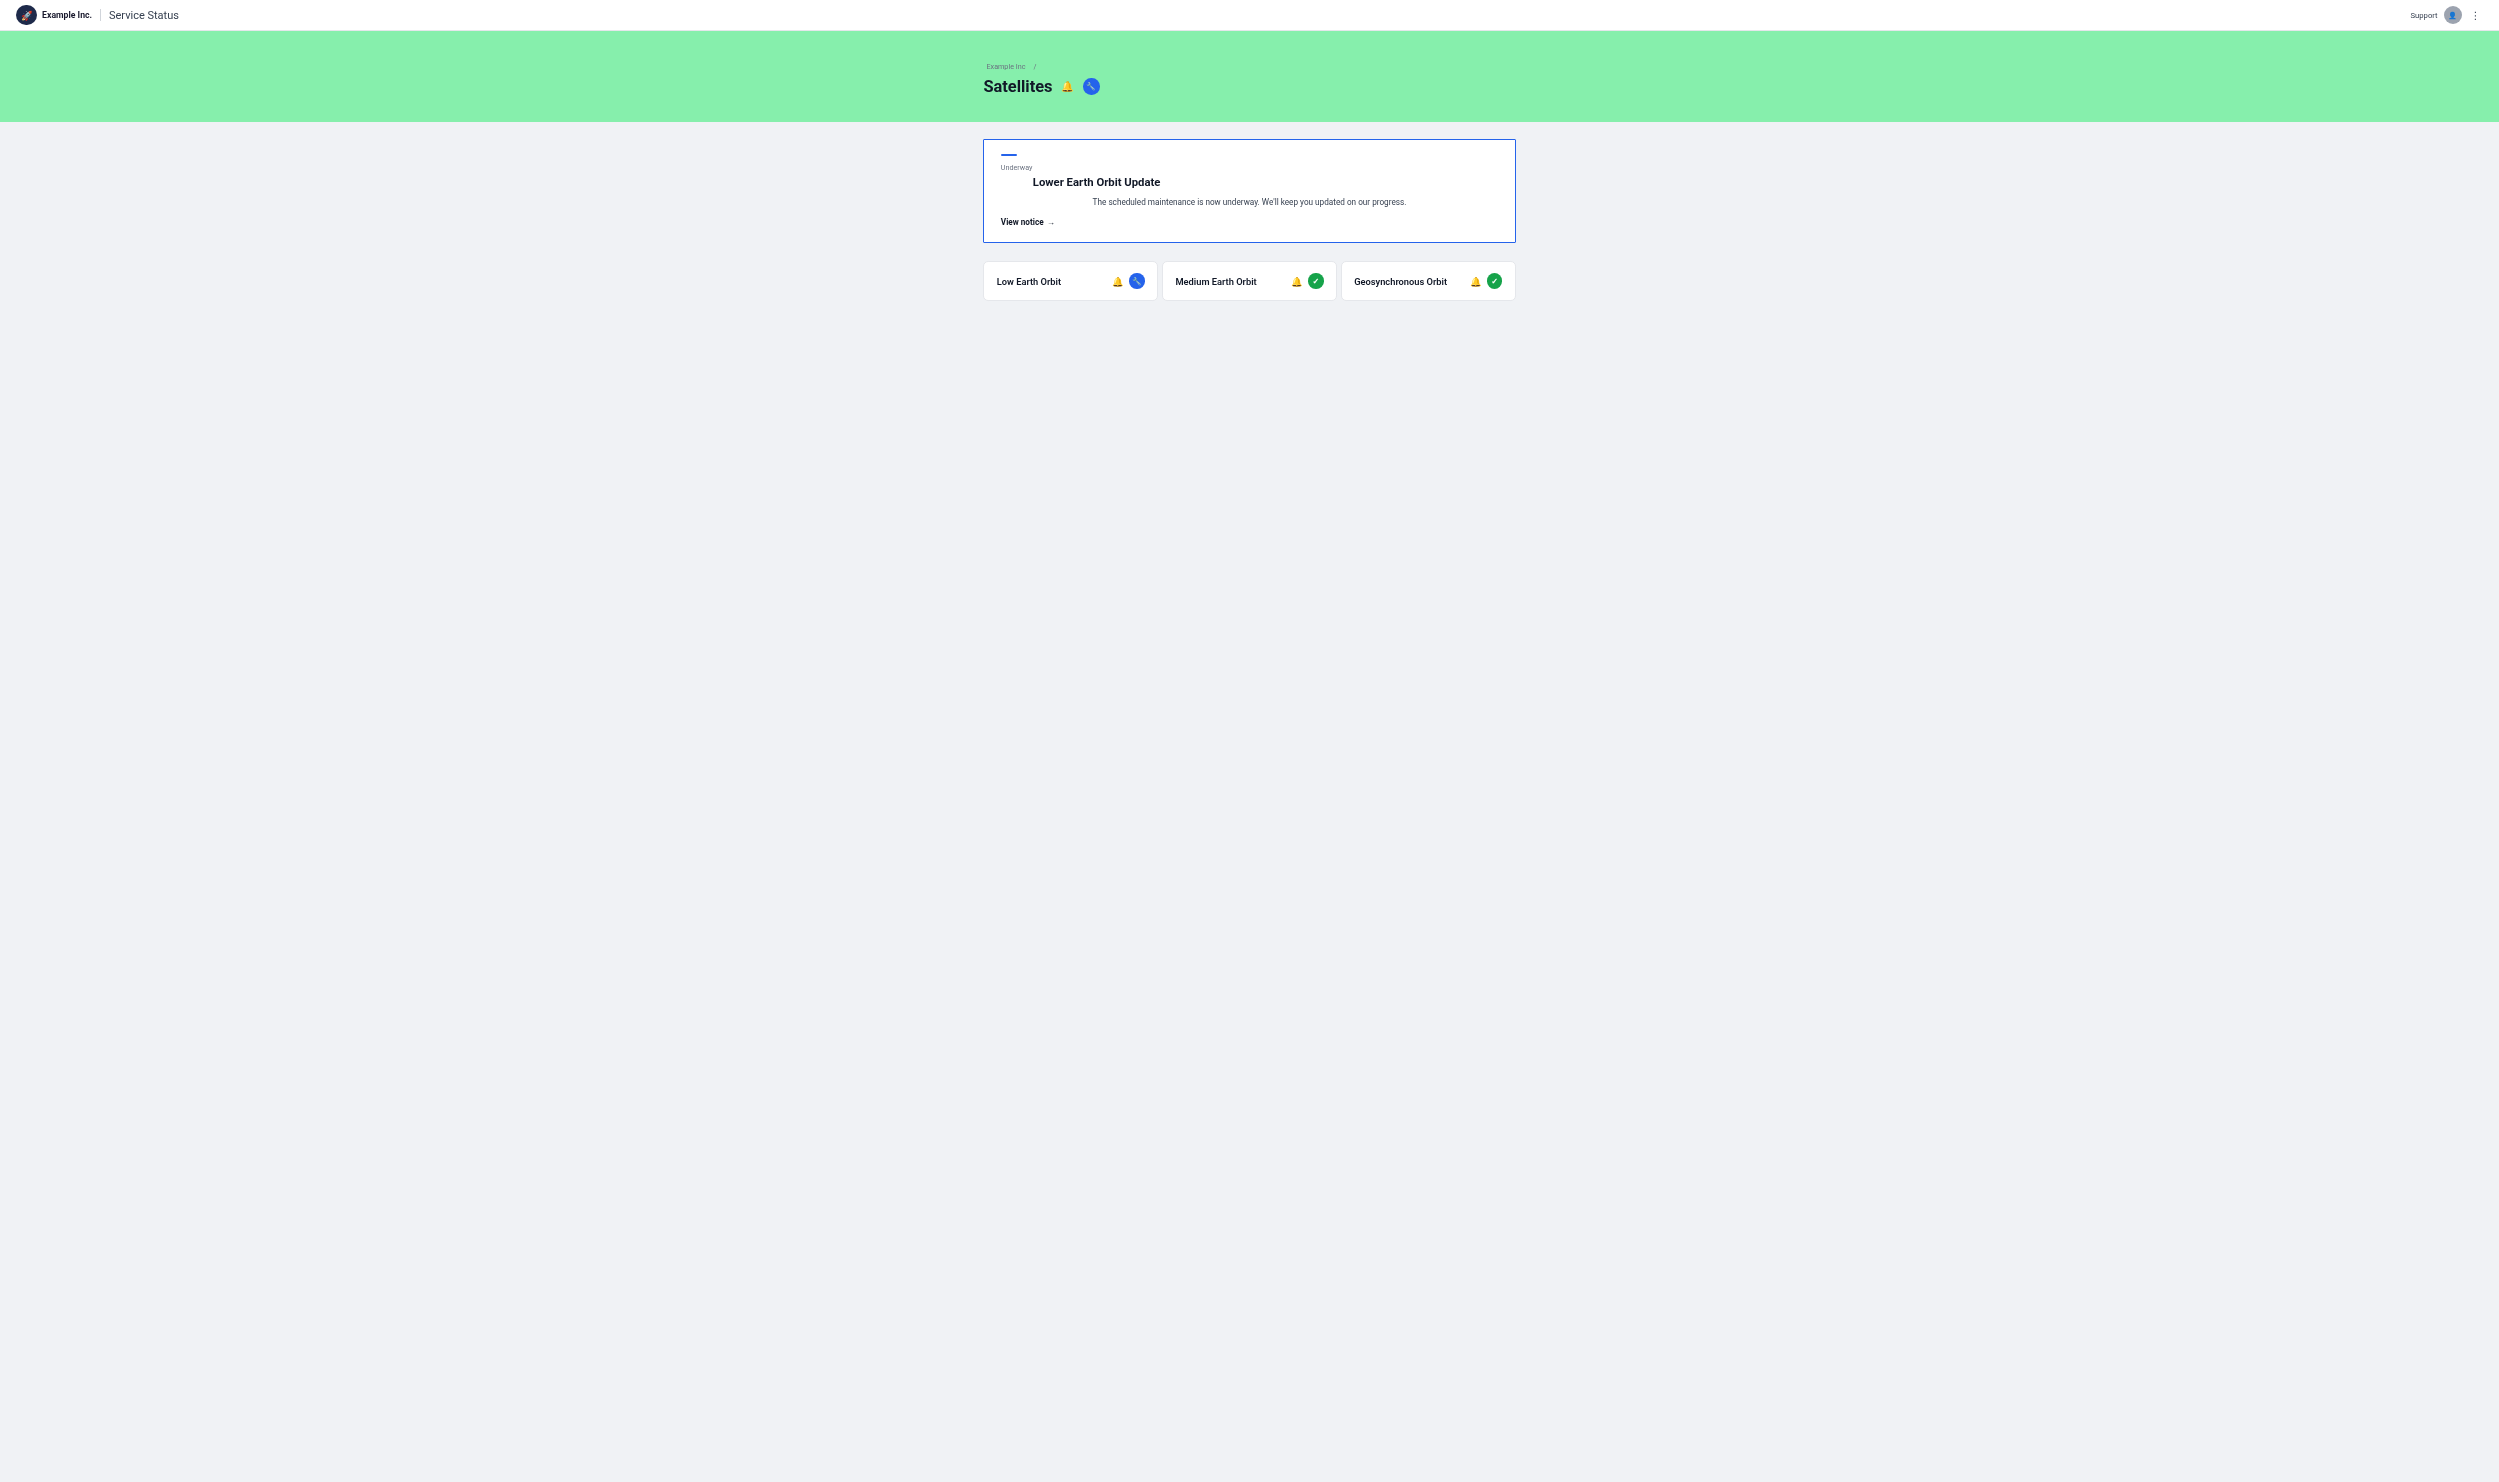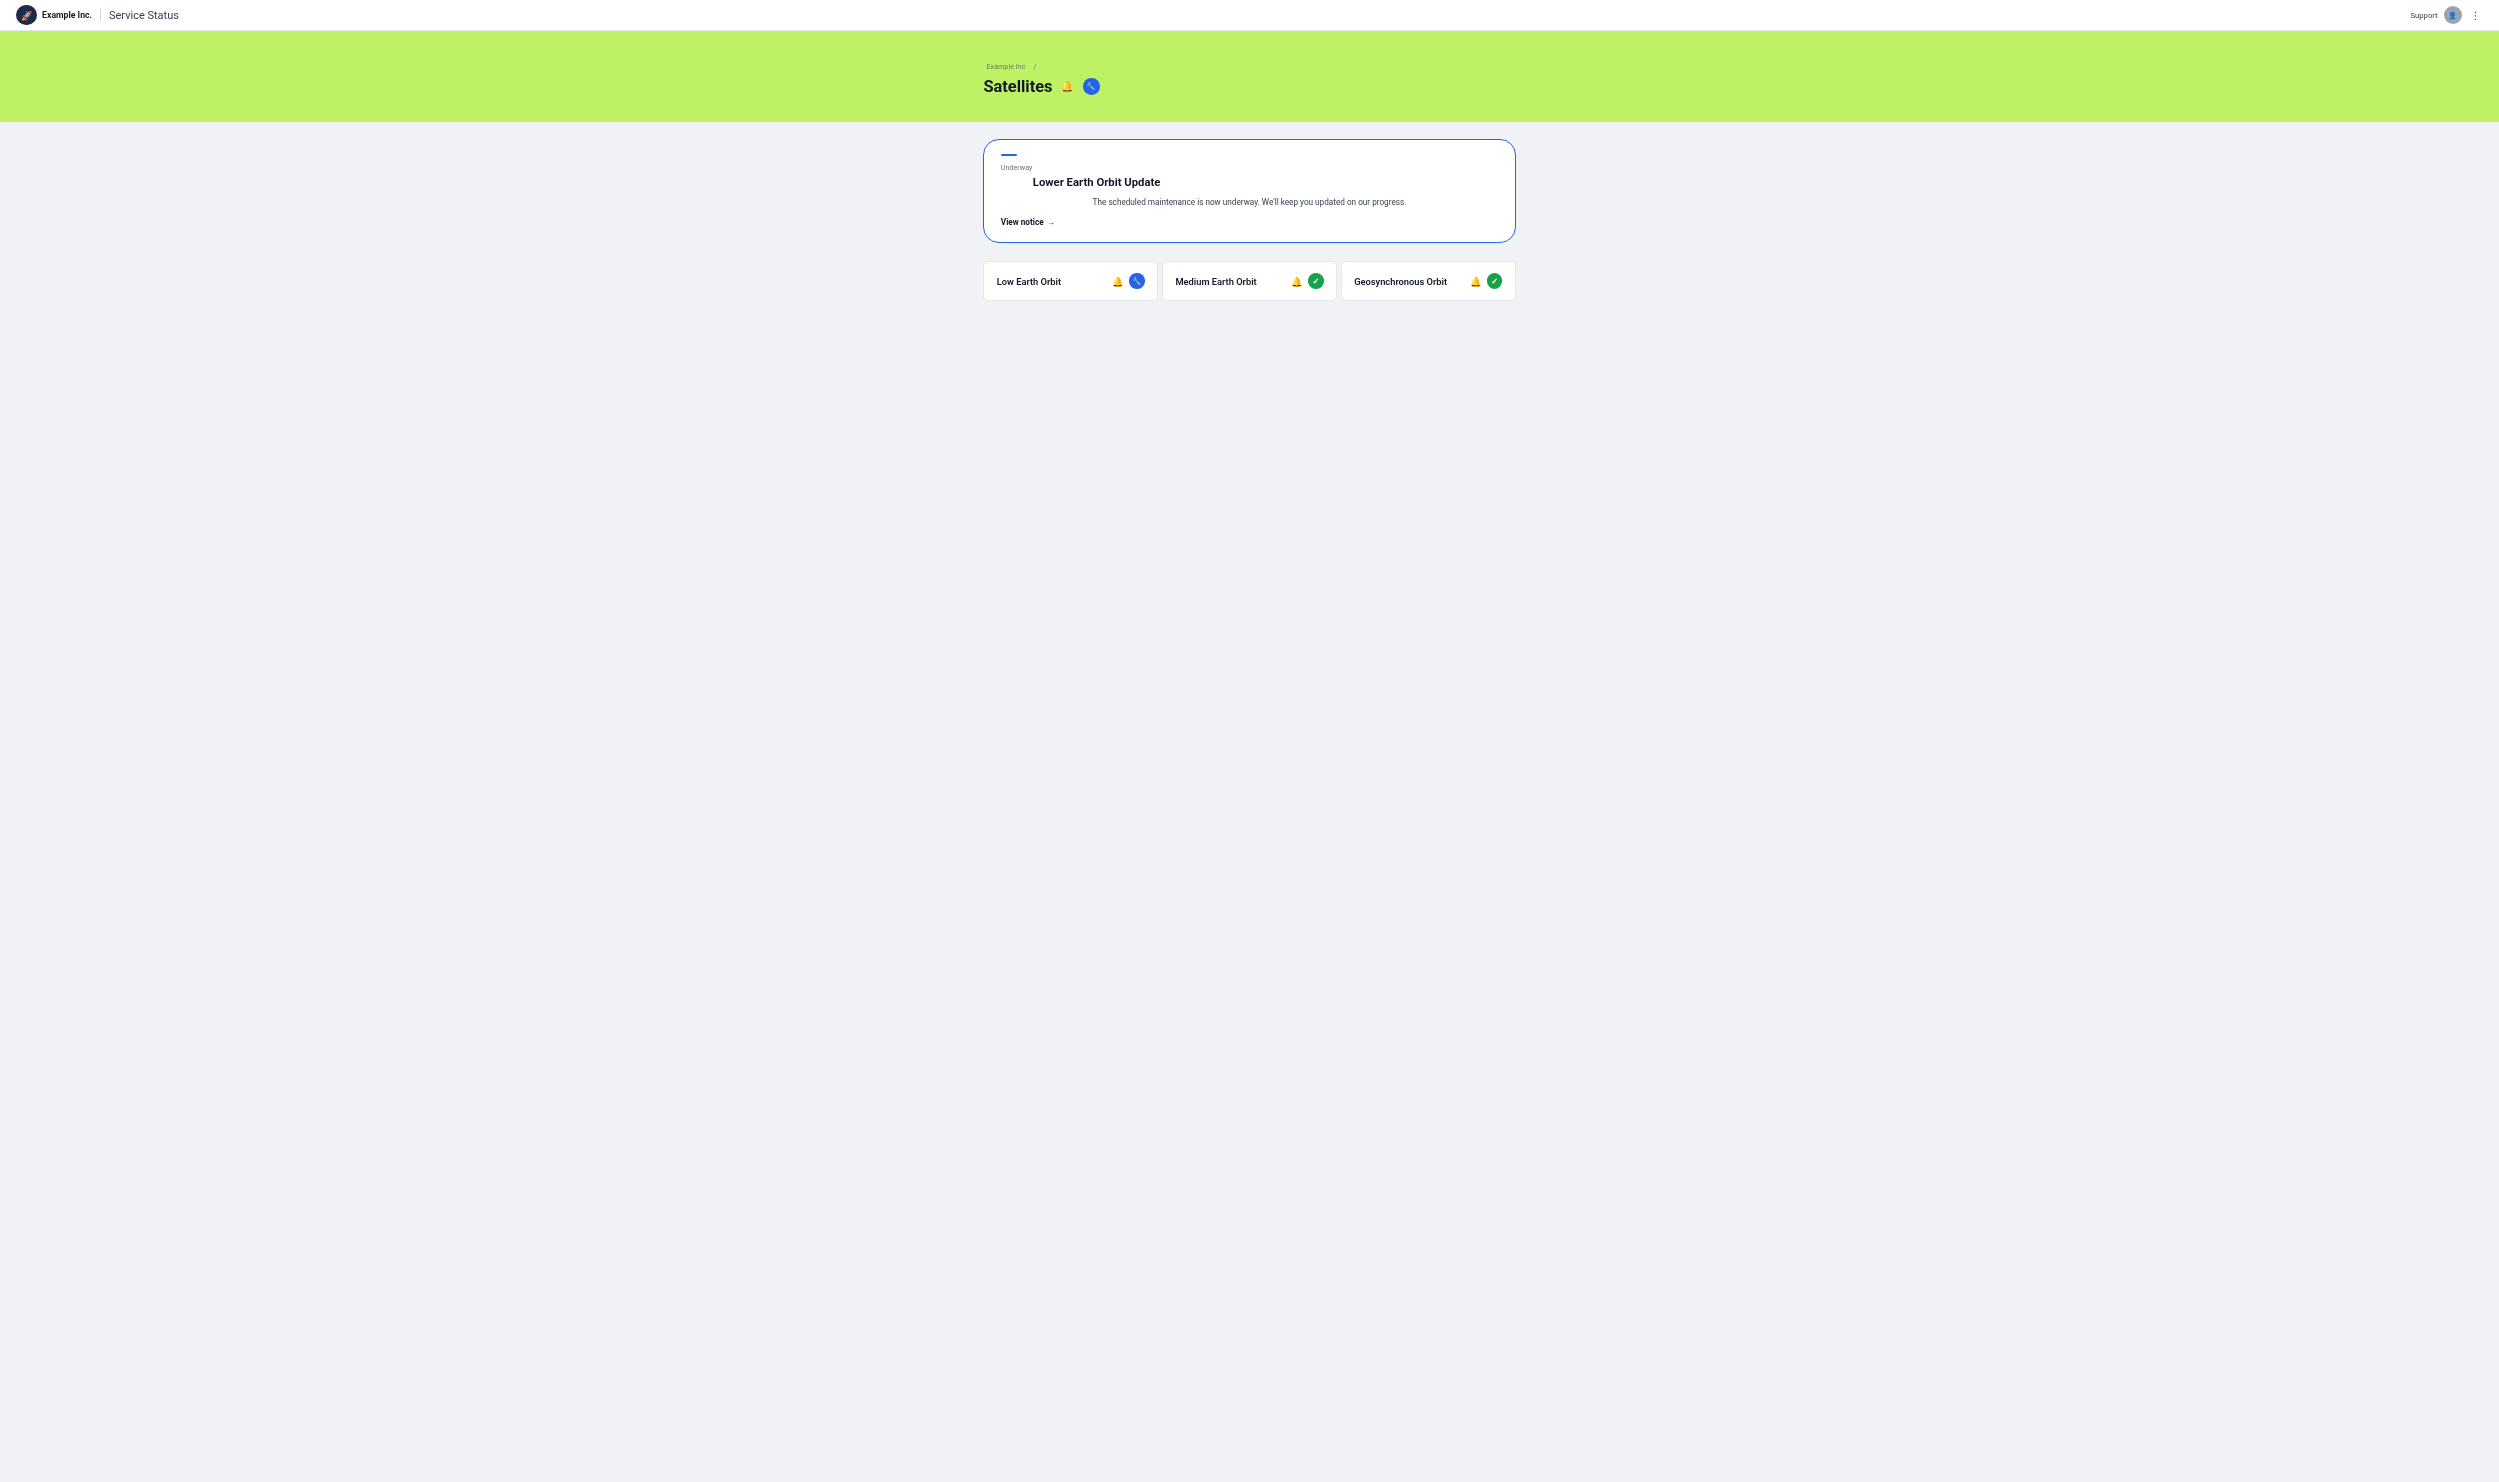--- a/index.html
+++ b/index.html
@@ -79,21 +79,21 @@
     }
     .nav-more {
       font-size: 10.3px;
       color: #374151;
       cursor: pointer;
       padding: 2.1px;
     }
 
     
     .hero {
-      background: #bef264;
+      background: #86efac;
       padding: 31px 16.4px 26px;
     }
     .breadcrumb {
       font-size: 7.2px;
       color: #6b7280;
       margin-bottom: 6.2px;
     }
     .breadcrumb span {
       margin: 0 3.1px;
     }
@@ -134,21 +134,21 @@
     .main-content {
       max-width: 565px;
       margin: 0 auto;
       padding: 16.4px 16.4px 31px;
     }
 
     
     .notice-card {
       background: #fff;
       border: 1px solid #2563eb;
-      border-radius: 16px;
+      border-radius: 1px;
       padding: 14.4px 16.4px 14.4px;
       margin-bottom: 18.5px;
     }
     .notice-accent-bar {
       width: 16.4px;
       height: 2.1px;
       background: #2563eb;
       border-radius: 1px;
       margin-bottom: 7.2px;
     }

